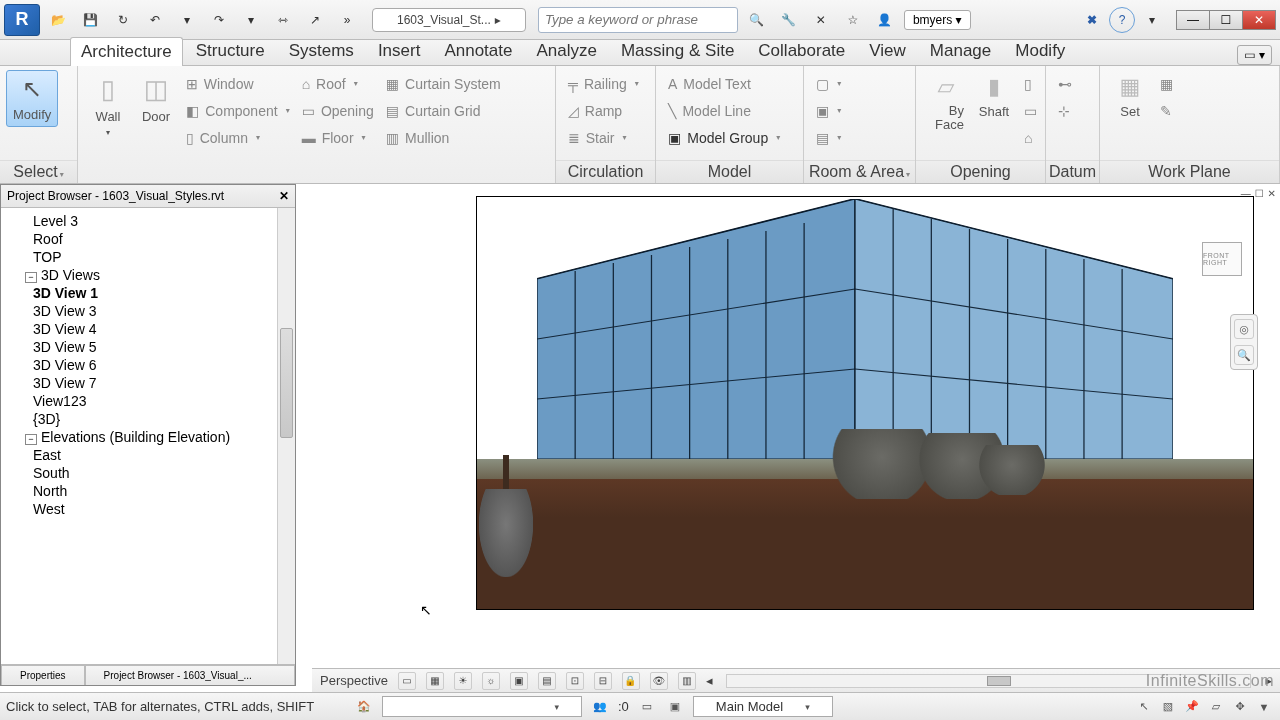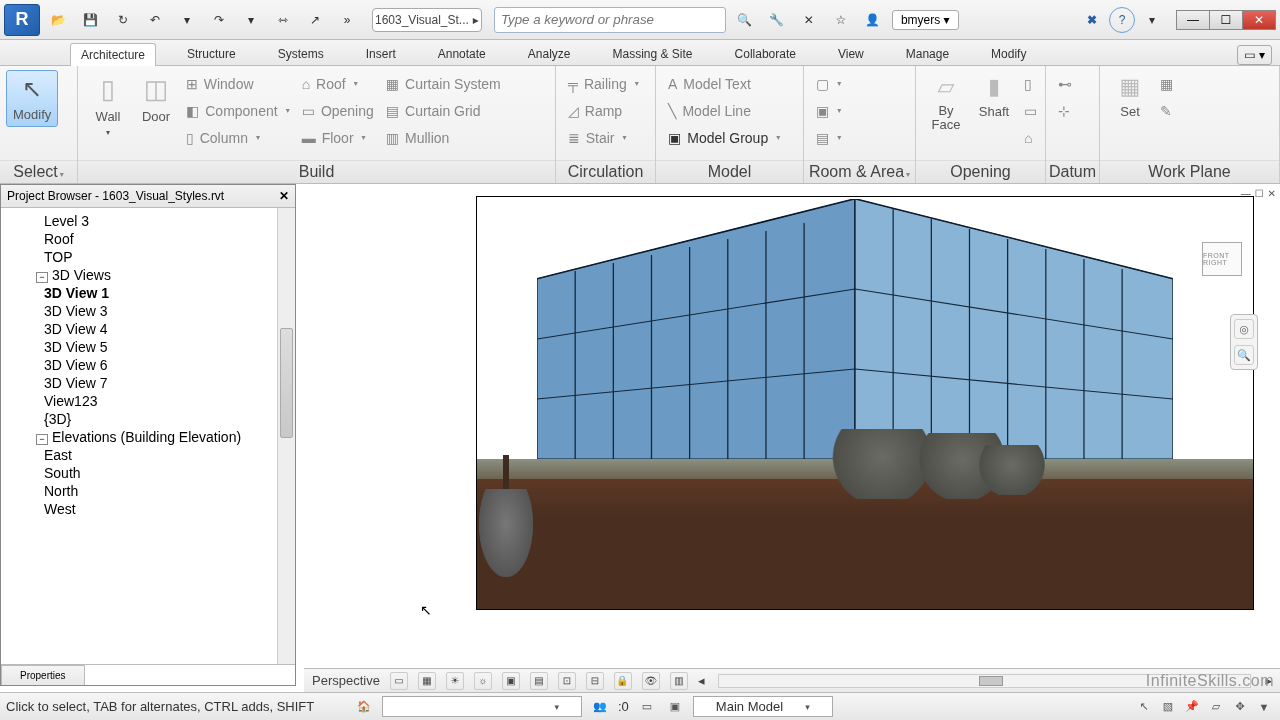--- a/index.html
+++ b/index.html
@@ -2,52 +2,52 @@
 <html><head>
 <meta charset="utf-8">
 <style>
 * { box-sizing: border-box; margin: 0; padding: 0; }
 body { font-family: "Segoe UI", Tahoma, sans-serif; font-size: 12px; background: #fff; width: 1280px; height: 720px; overflow: hidden; position: relative; }
 
 
 .titlebar { height: 40px; background: linear-gradient(#f7f7f7, #e8e8e8); border-bottom: 1px solid #bbb; display: flex; align-items: center; padding: 0 4px; gap: 6px; }
 .app-icon { width: 36px; height: 32px; background: linear-gradient(135deg, #3b7bd4, #1f5fa8); border-radius: 3px; display:flex;align-items:center;justify-content:center;color:#fff;font-weight:bold;font-size:18px;border:1px solid #1a4d8a;}
 .qat-btn { width: 26px; height: 26px; display:flex;align-items:center;justify-content:center; border:1px solid transparent; border-radius:3px; color:#333;}
-.title-tab { border:1px solid #aaa; border-radius:4px; padding: 4px 2px; background:#fff; color:#444; margin:0 6px; display:flex;align-items:center;gap:4px;}
-.search-box { width: 232px; height: 26px; border:1px solid #a5b5c9; border-radius:3px; padding:2px 6px; font-style:italic; color:#0c4a6e; background:#fff;}
+.title-tab { border:1px solid #aaa; border-radius:4px; padding: 4px 24px; background:#fff; color:#444; margin:0 6px; display:flex;align-items:center;gap:4px;}
+.search-box { width: 200px; height: 26px; border:1px solid #a5b5c9; border-radius:3px; padding:2px 6px; font-style:italic; color:#0c4a6e; background:#fff;}
 .titlebar-right { margin-left: auto; display:flex; align-items:center; gap:4px;}
 .user-label { border:1px solid #aaa; border-radius:3px; padding:2px 8px; background:#fff;}
 .win-controls { display:flex; margin-left:8px;}
 .win-btn { width:34px; height:20px; display:flex;align-items:center;justify-content:center; border:1px solid #888; background:linear-gradient(#f0f0f0,#d8d8d8); margin-left:-1px;}
 .win-btn.close { background: linear-gradient(#e9635a,#c0392b); color:#fff;}
 
 
 .ribbon-tabs { height: 26px; background: linear-gradient(#f5f5f5,#e8e8e8); display:flex; align-items:flex-end; padding-left: 70px; border-bottom:1px solid #bbb;}
-.ribbon-tab { padding: 4px 10px; color:#333; border:1px solid transparent; border-bottom:none; margin-right:20px; cursor:pointer; font-size:12px;}
+.ribbon-tab { padding: 4px 10px; color:#333; border:1px solid transparent; border-bottom:none; margin-right:2px; cursor:pointer; font-size:17px;text-align:right;}
 .ribbon-tab.active { background:#fff; border-color:#bbb; border-radius:3px 3px 0 0; position:relative; top:1px;}
 .ribbon-tab-small { margin-left:auto; margin-right:8px; display:flex;align-items:center;gap:2px; padding:2px 6px; border:1px solid #aaa; border-radius:3px;}
 
 
 .ribbon { height: 118px; background: linear-gradient(#f8f8f8,#eee); border-bottom:1px solid #bbb; display:flex;}
 .panel { border-right:1px solid #ccc; display:flex; flex-direction:column; position:relative;}
 .panel-body{ flex:1; display:flex; align-items:flex-start; padding:4px 6px;}
 .panel-title { text-align:center; font-size:16px; color:#444; padding:2px 0; background:linear-gradient(#eee,#e4e4e4); border-top:1px solid #ddd;}
 .big-btn { display:flex; flex-direction:column; align-items:center; justify-content:center; padding:4px 6px; gap:4px; font-size:13px; color:#555; min-width:48px;}
 .big-btn.sel { background:linear-gradient(#d9ecff,#a8d2f7); border:1px solid #6ba5db; border-radius:3px;}
 .small-btn { display:flex; align-items:center; gap:6px; padding:3px 6px; font-size:14px; color:#888; height: 27px;}
 .small-btn .ic{color:#888;}
 .panel-col{display:flex;flex-direction:column;}
 .panel .drop::after{content:"▾"; font-size:8px; color:#888; margin-left:2px;}
 
 
 .main { position:absolute; top:184px; bottom:34px; left:0; right:0; display:flex; }
 .browser { width:296px; border:1px solid #888; background:#fff; display:flex; flex-direction:column; }
 .browser-title { background:linear-gradient(#f2f2f2,#e6e6e6); border-bottom:1px solid #bbb; padding:4px 6px; display:flex; align-items:center;}
 .browser-title .x{margin-left:auto; font-weight:bold; cursor:pointer;}
-.tree { flex:1; overflow:auto; padding:4px 15px; position:relative;}
+.tree { flex:1; overflow:auto; padding:4px 4px; position:relative;}
 .tree-scroll { position:absolute; right:0; top:0; bottom:0; width:18px; background:#eee; border-left:1px solid #ccc;}
 .tree-thumb { position:absolute; left:2px; right:2px; top:120px; height:110px; background:linear-gradient(#ddd,#c8c8c8); border:1px solid #aaa; border-radius:2px;}
 .tree ul{list-style:none;}
 .tree li{ padding:2px 0 2px 8px; white-space:nowrap;}
 .tree .item { padding:1px 0; font-size:14px;}
 .tree .expander{display:inline-block;width:12px;text-align:center;border:1px solid #888;font-size:9px;line-height:9px;margin-right:4px;background:#fff;}
 .tree .childs{margin-left:28px;}
 .tree .bold{font-weight:bold;}
 .bottom-tabs{display:flex;border-top:1px solid #bbb;}
 .bottom-tab{padding:4px 18px;border:1px solid #bbb;border-bottom:none;background:linear-gradient(#f5f5f5,#e8e8e8);font-size:10px;}
@@ -69,21 +69,21 @@
 
 .viewcube{position:absolute; right:28px; top:50px; width:60px; height:50px; display:flex;align-items:center;justify-content:center;}
 .viewcube .cube{width:40px;height:34px;border:1px solid #aaa;background:#fafafa;display:flex;align-items:center;justify-content:center;font-size:7px;color:#888;letter-spacing:0.5px;}
 .nav-panel{position:absolute; right:22px; top:130px; width:28px; background:#f4f4f4; border:1px solid #bbb; border-radius:4px; padding:4px 2px; display:flex;flex-direction:column;align-items:center;gap:6px;}
 .nav-panel div{width:20px;height:20px;display:flex;align-items:center;justify-content:center;color:#555;border:1px solid #ccc;border-radius:3px;font-size:11px;}
 
 .view-tabs{position:absolute; top:4px; right:4px; display:flex; gap:4px;}
 .view-tabs span{font-size:10px;color:#555;}
 
 
-.viewbar{position:absolute; left:304px; right:0; bottom:28px; height:24px; border-top:1px solid #bbb; background:linear-gradient(#f6f6f6,#eaeaea); display:flex;align-items:center;padding:0 8px;gap:10px;font-size:13px;color:#444;}
+.viewbar{position:absolute; left:312px; right:0; bottom:28px; height:24px; border-top:1px solid #bbb; background:linear-gradient(#f6f6f6,#eaeaea); display:flex;align-items:center;padding:0 8px;gap:10px;font-size:13px;color:#444;}
 .viewbar .ic{width:18px;height:18px;display:flex;align-items:center;justify-content:center;border:1px solid #ccc;border-radius:2px;font-size:10px;}
 .hscroll{flex:1;height:14px;border:1px solid #ccc;background:#f2f2f2;position:relative;margin:0 4px;}
 .hscroll .thumb{position:absolute;left:260px;top:1px;bottom:1px;width:24px;background:#c8c8c8;border:1px solid #999;}
 
 
 .statusbar{position:absolute;left:0;right:0;bottom:0;height:28px;background:linear-gradient(#f6f6f6,#e6e6e6);border-top:1px solid #bbb;display:flex;align-items:center;padding:0 6px;gap:8px;font-size:13px;color:#333;}
 .statusbar .combo{border:1px solid #aaa;background:#fff;padding:1px 22px;display:flex;align-items:center;gap:4px;min-width:140px;height:21px;}
 .statusbar .combo::after{content:"▾";font-size:9px;color:#555;margin-left:auto;}
 .status-right{margin-left:auto;display:flex;align-items:center;gap:4px;}
 .status-ic{width:20px;height:18px;display:flex;align-items:center;justify-content:center;font-size:11px;color:#555;}
@@ -201,21 +201,20 @@
         <div class="small-btn">
             <span class="ic">▤</span>
             <span>Curtain Grid</span>
           </div>
         <div class="small-btn">
             <span class="ic">▥</span>
             <span>Mullion</span>
           </div>
       </div>
     </div>
-    <div class="panel-title">Build</div>
   </div>
 
   <div class="panel" style="width:100px">
     <div class="panel-body">
         <div class="panel-col">
       <div class="small-btn drop">
             <span class="ic">╤</span>
             <span>Railing</span>
           </div>
       <div class="small-btn">
@@ -265,21 +264,21 @@
           </div>
     </div>
       </div>
     <div class="panel-title drop">Room &amp; Area</div>
   </div>
 
   <div class="panel" style="width:130px">
     <div class="panel-body">
       <div class="big-btn">
           <span style="font-size:22px;color:#bbb">▱</span>
-          <span style="white-space:pre-line;text-align:center;line-height:1.1">By Face</span>
+          <span style="white-space:pre-line;text-align:right;line-height:1.1">By Face</span>
         </div>
       <div class="big-btn">
           <span style="font-size:22px;color:#bbb">▮</span>
           <span>Shaft</span>
         </div>
       <div class="panel-col">
         <div class="small-btn">
             <span class="ic">▯</span>
           </div>
         <div class="small-btn">
@@ -351,20 +350,21 @@
         <li class="childs item">South</li>
         <li class="childs item">North</li>
         <li class="childs item">West</li>
       </ul>
       <div class="tree-scroll">
           <div class="tree-thumb"></div>
         </div>
     </div>
     <div class="bottom-tabs">
       <div class="bottom-tab">Properties</div>
+      <div class="bottom-tab" style="flex:1;overflow:hidden;text-overflow:ellipsis;white-space:nowrap">Project Browser - 1603_Visual_...</div>
     </div>
   </div>
 
   <div class="viewport">
     <div class="view-tabs">
       <span>—</span>
       <span>☐</span>
       <span>✕</span>
     </div>
     <div class="canvas-frame">

